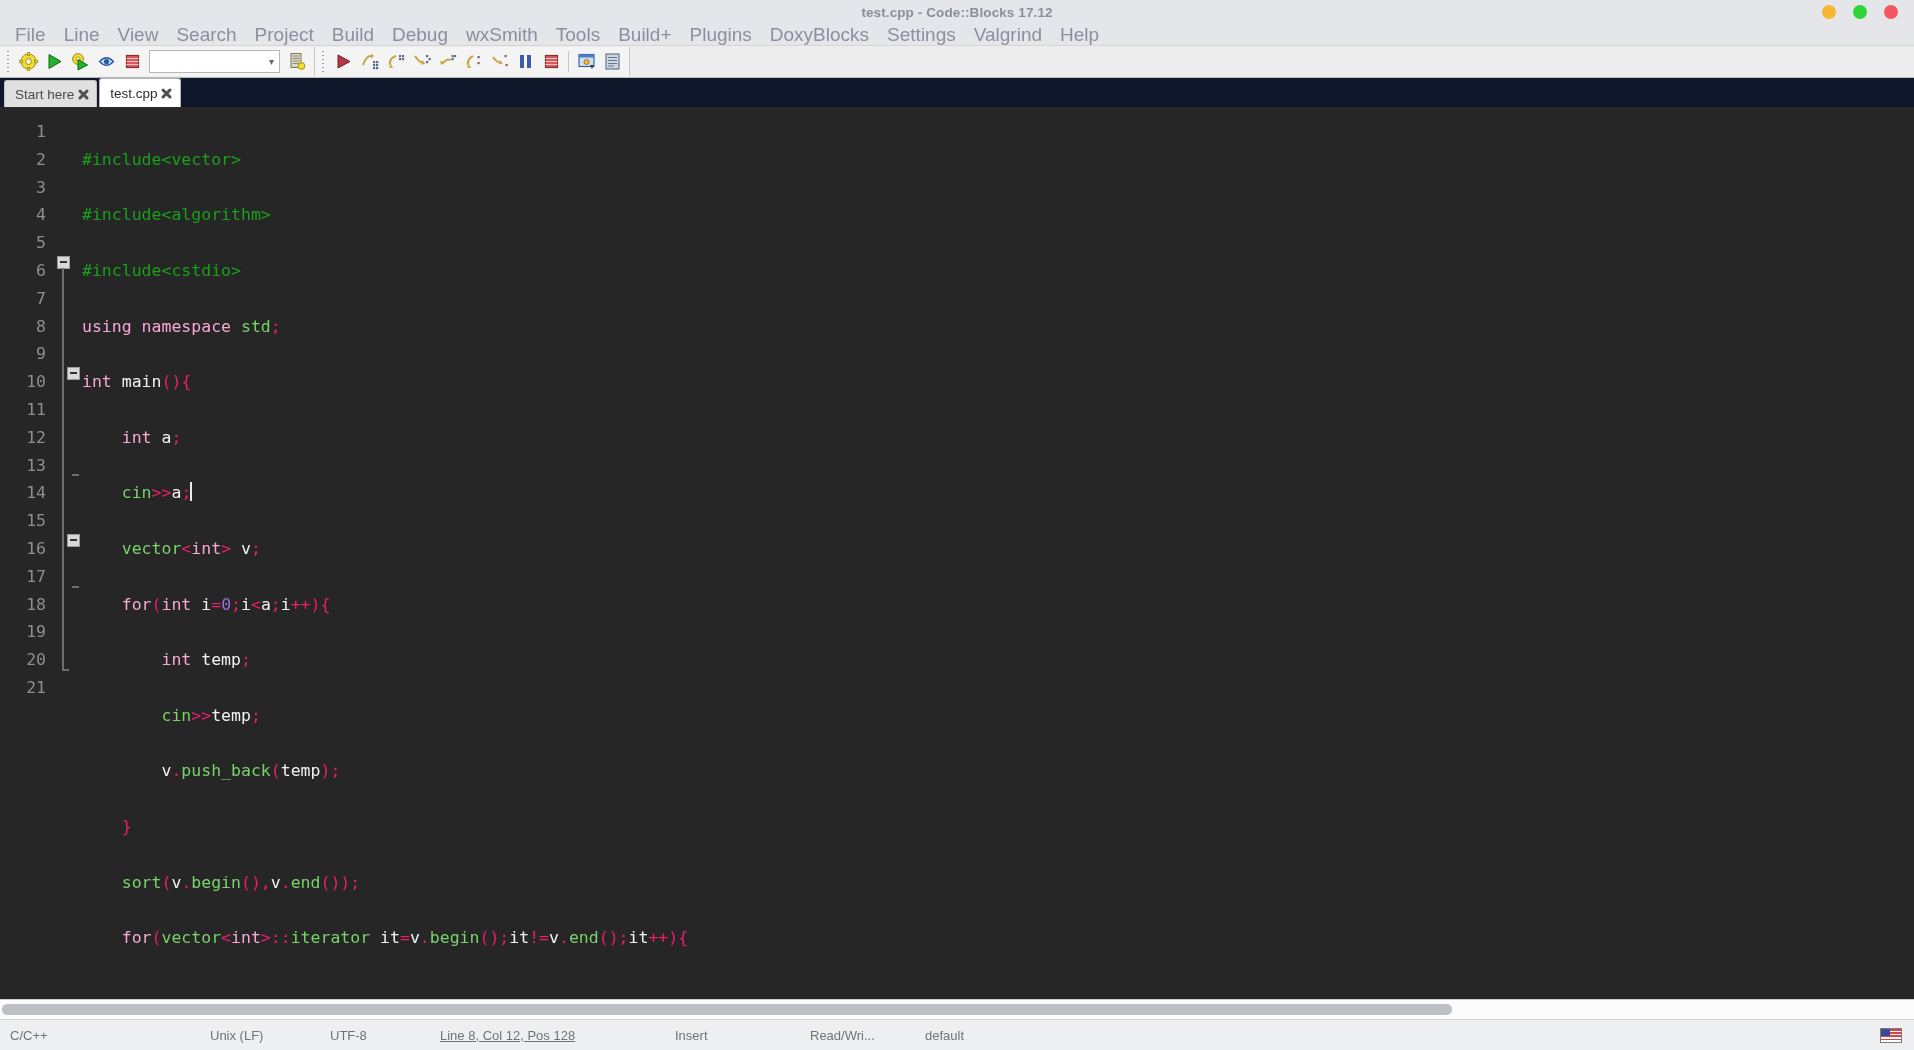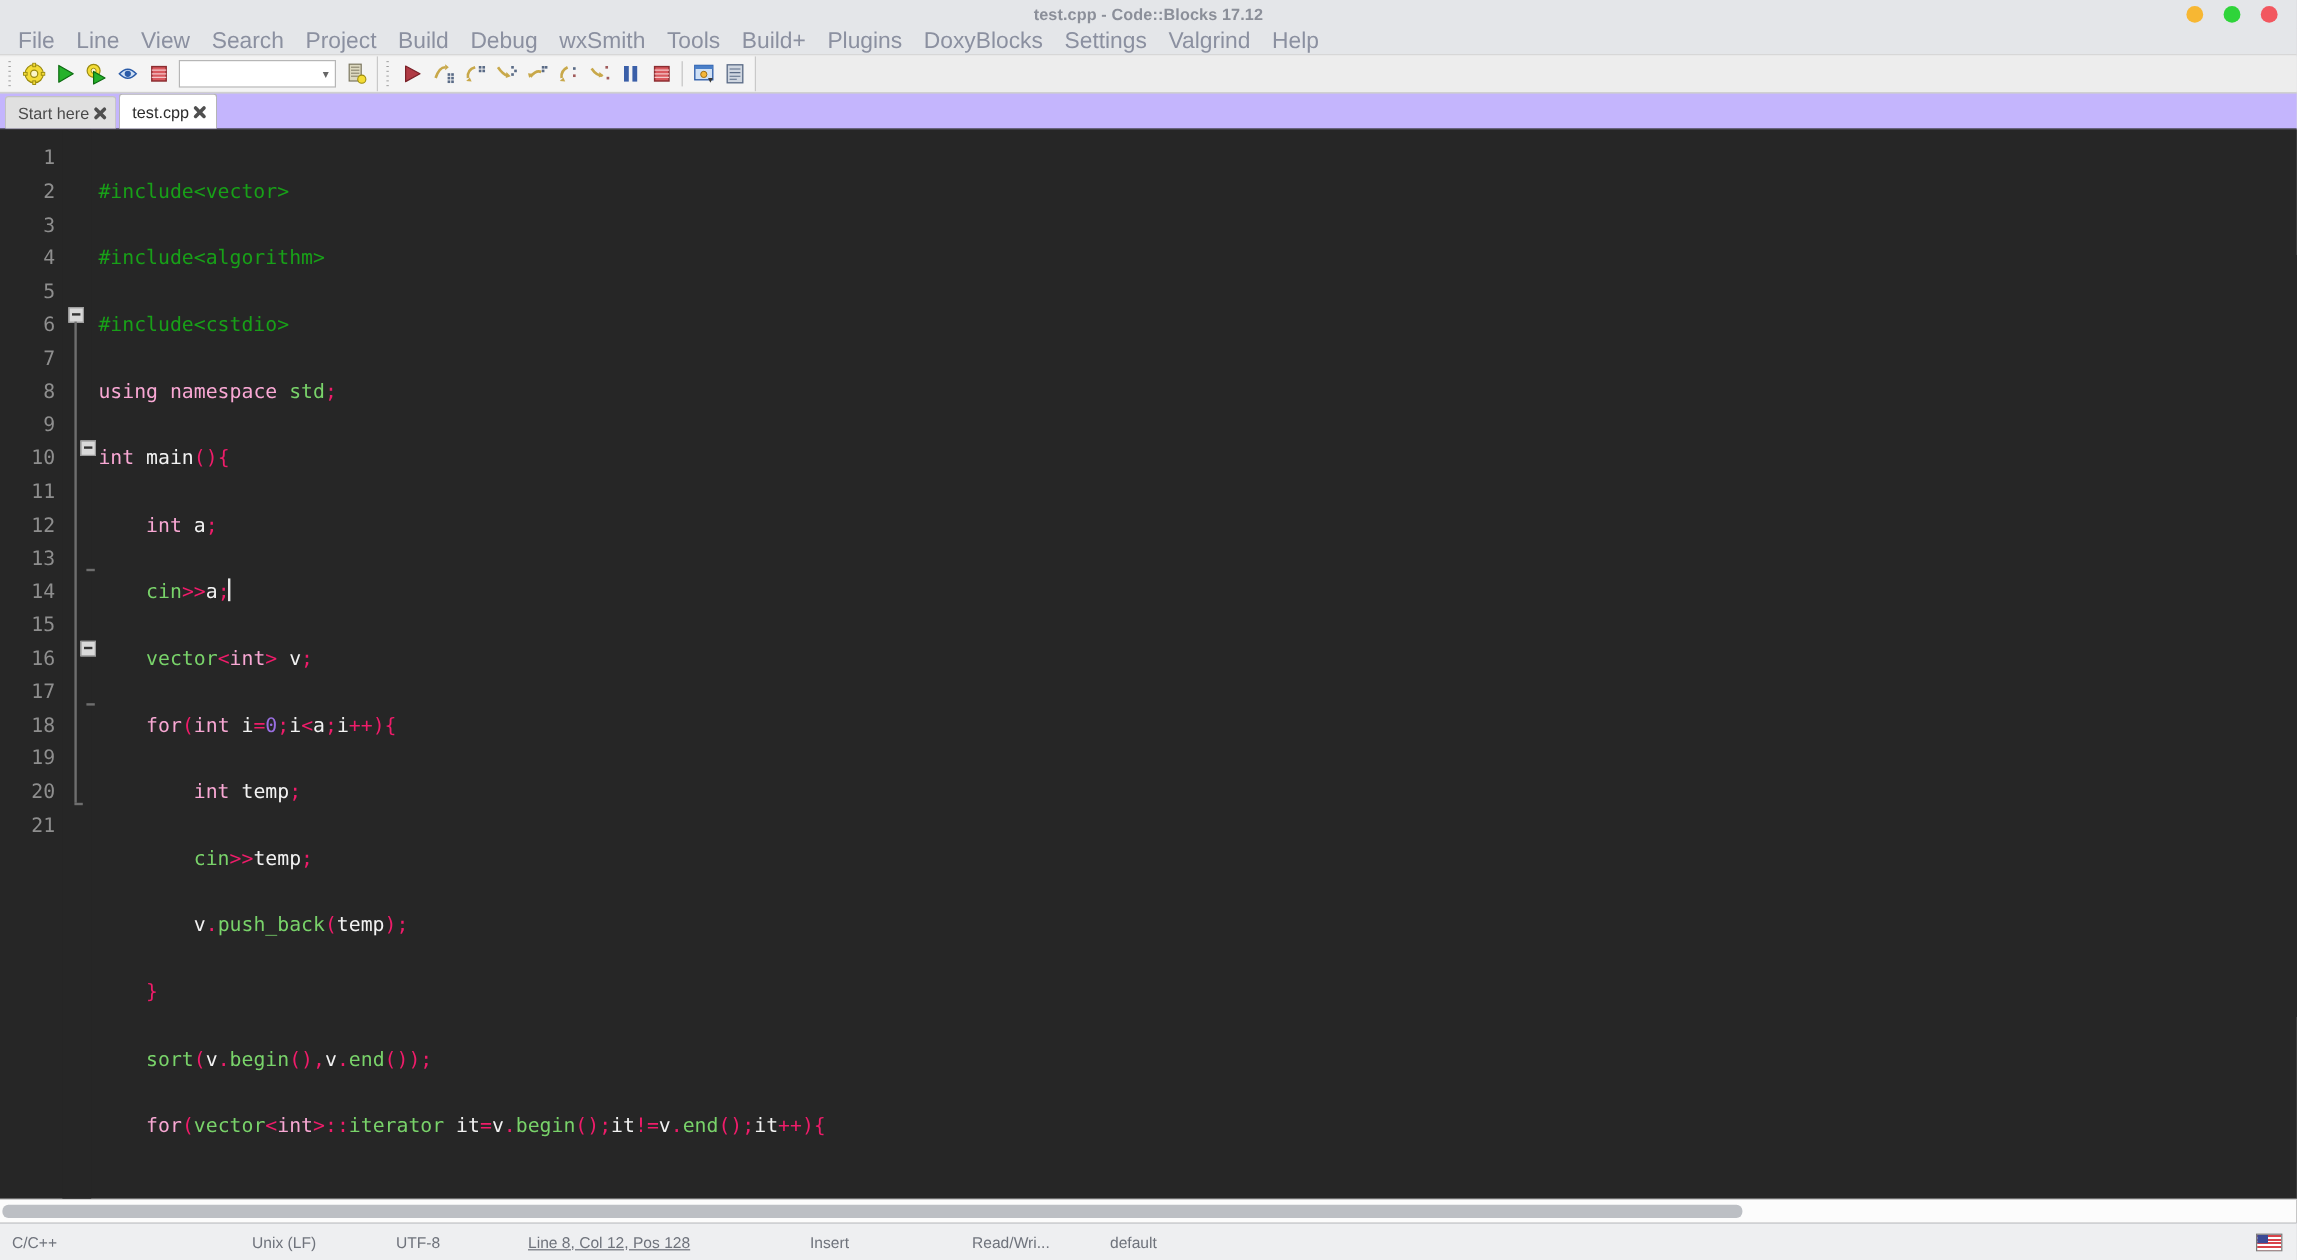--- a/index.html
+++ b/index.html
@@ -51,21 +51,21 @@
   .tbsep{width:1px;height:21px;background:#c4c4c4;margin:0 4px;}
   .combo{
     width:124px;height:21px;background:#fff;border:1px solid #b6b6b6;
     display:flex;align-items:center;justify-content:flex-end;padding-right:5px;margin:0 4px;
   }
   .combo .chev{font-size:10px;color:#666;}
   .tbfiller{flex:1;height:29px;background:#ededed;}
 
   
   .tabbar{
-    height:29px;min-height:29px;background:#c4b5fd;
+    height:29px;min-height:29px;background:#0f172a;
     display:flex;align-items:flex-end;padding-left:4px;border-bottom:1px solid #2b2b2b;
   }
   .tab{
     height:26px;display:flex;align-items:center;gap:2px;padding:0 6px 0 10px;
     font-size:13.5px;color:#4a4a4a;background:#e0e0e0;
     border:1px solid #c2c2c2;border-bottom:none;margin-right:2px;
     border-radius:3px 3px 0 0;cursor:default;
   }
   .tab.active{background:#ffffff;color:#2d2d2d;border-color:#b5b5b5;height:28px;}
   .tabclose{display:inline-flex;width:14px;height:14px;align-items:center;justify-content:center;}

